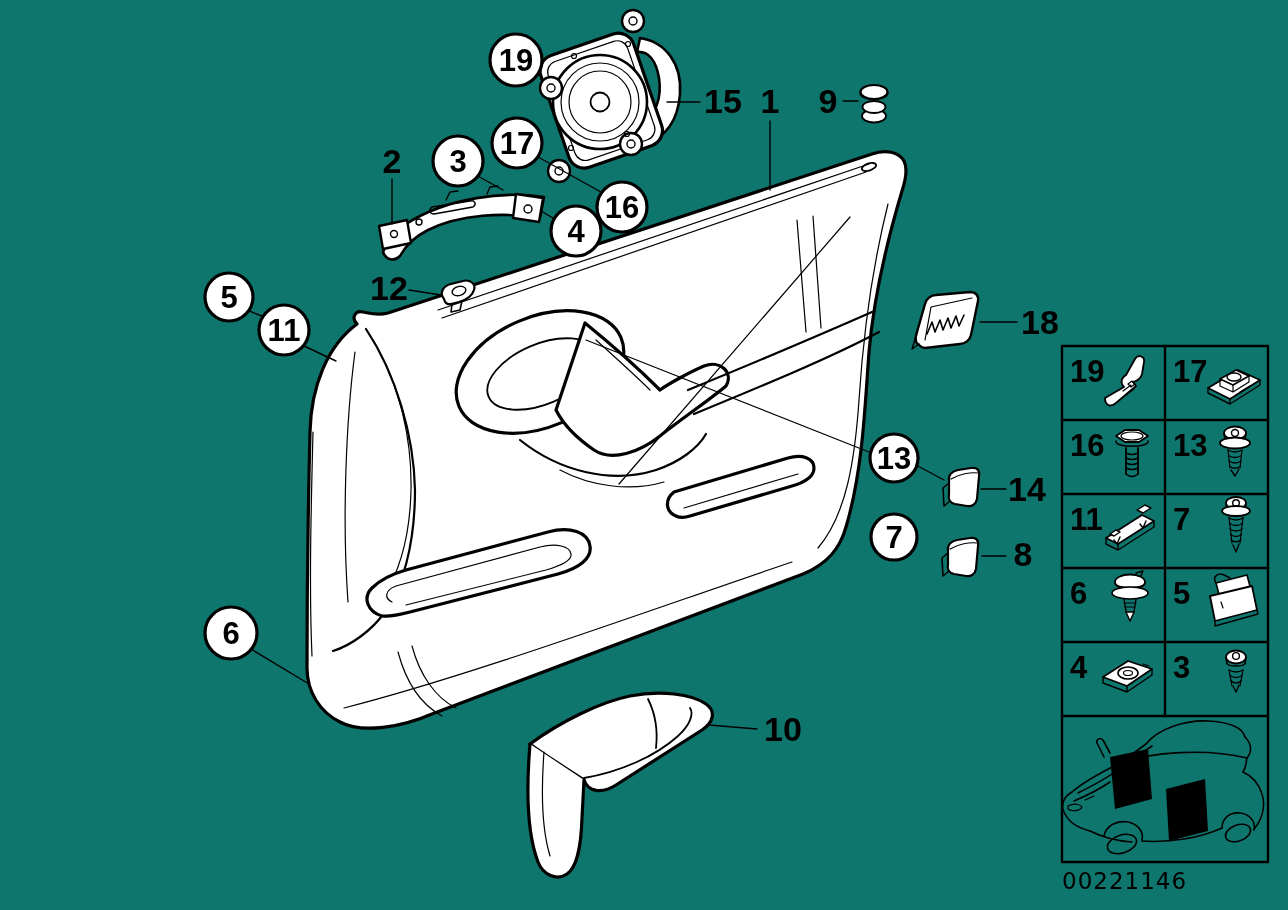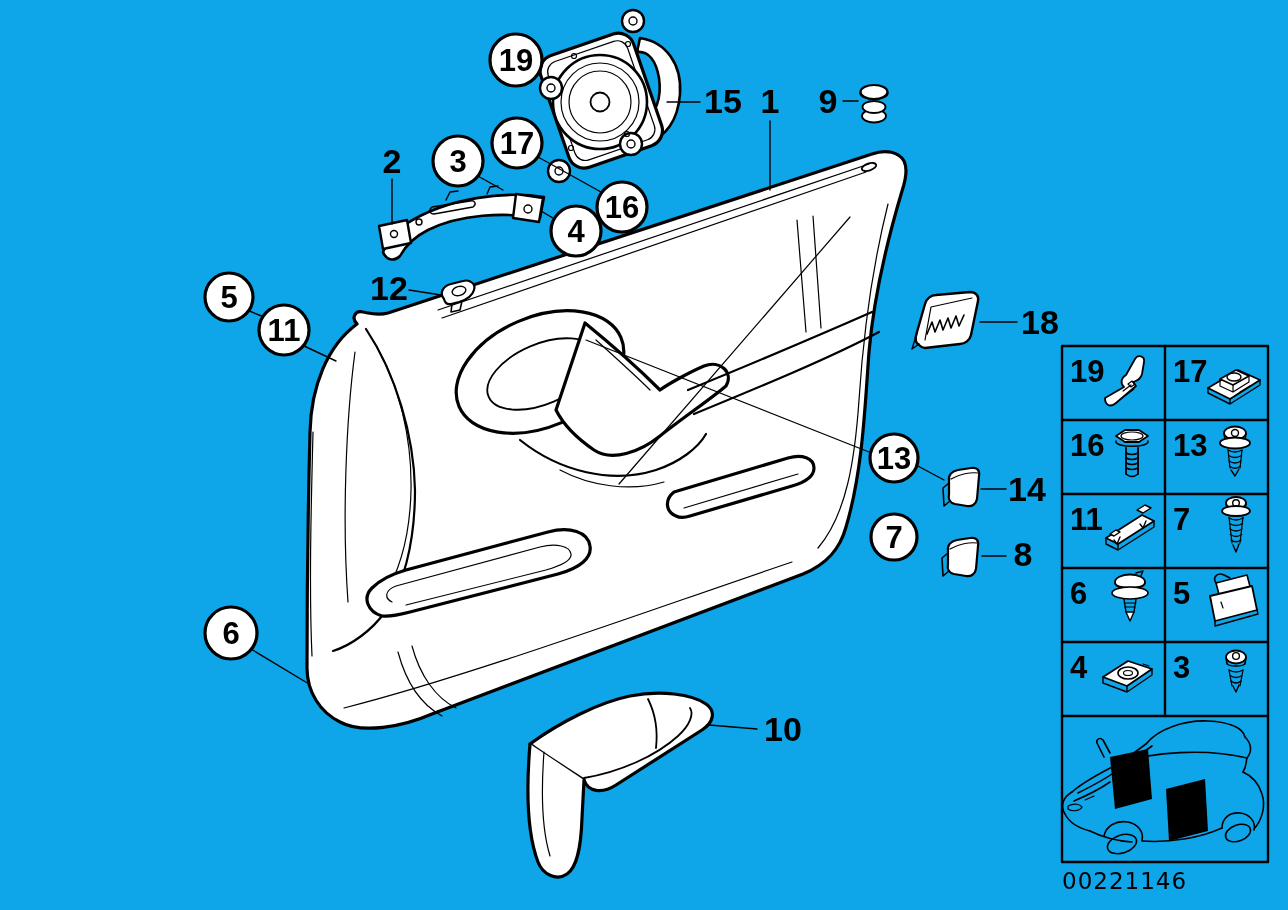--- a/index.html
+++ b/index.html
@@ -1,16 +1,16 @@
 <!DOCTYPE html>
 <html><head>
 <meta charset="utf-8">
 <style>
   html,body{margin:0;padding:0;background:#fff;}
-  #stage{position:relative;width:1288px;height:910px;background:#0ea5e9;overflow:hidden;}
+  #stage{position:relative;width:1288px;height:910px;background:#0f766e;overflow:hidden;}
   svg{display:block;}
   .ln{fill:none;stroke:#000;stroke-linecap:round;stroke-linejoin:round;}
   .fw{fill:#fff;stroke:#000;stroke-linecap:round;stroke-linejoin:round;}
   .bk{fill:#000;stroke:none;}
   .w32{stroke-width:3.2}.w26{stroke-width:2.6}.w24{stroke-width:2.4}
   .w22{stroke-width:2.2}.w18{stroke-width:1.8}.w16{stroke-width:1.6}
   .w14{stroke-width:1.4}.w12{stroke-width:1.2}
   text{font-family:"Liberation Sans",sans-serif;fill:#000;}
   .co{font-weight:bold;font-size:31px;text-anchor:middle;}
   .pl{font-weight:bold;font-size:34px;text-anchor:middle;}

